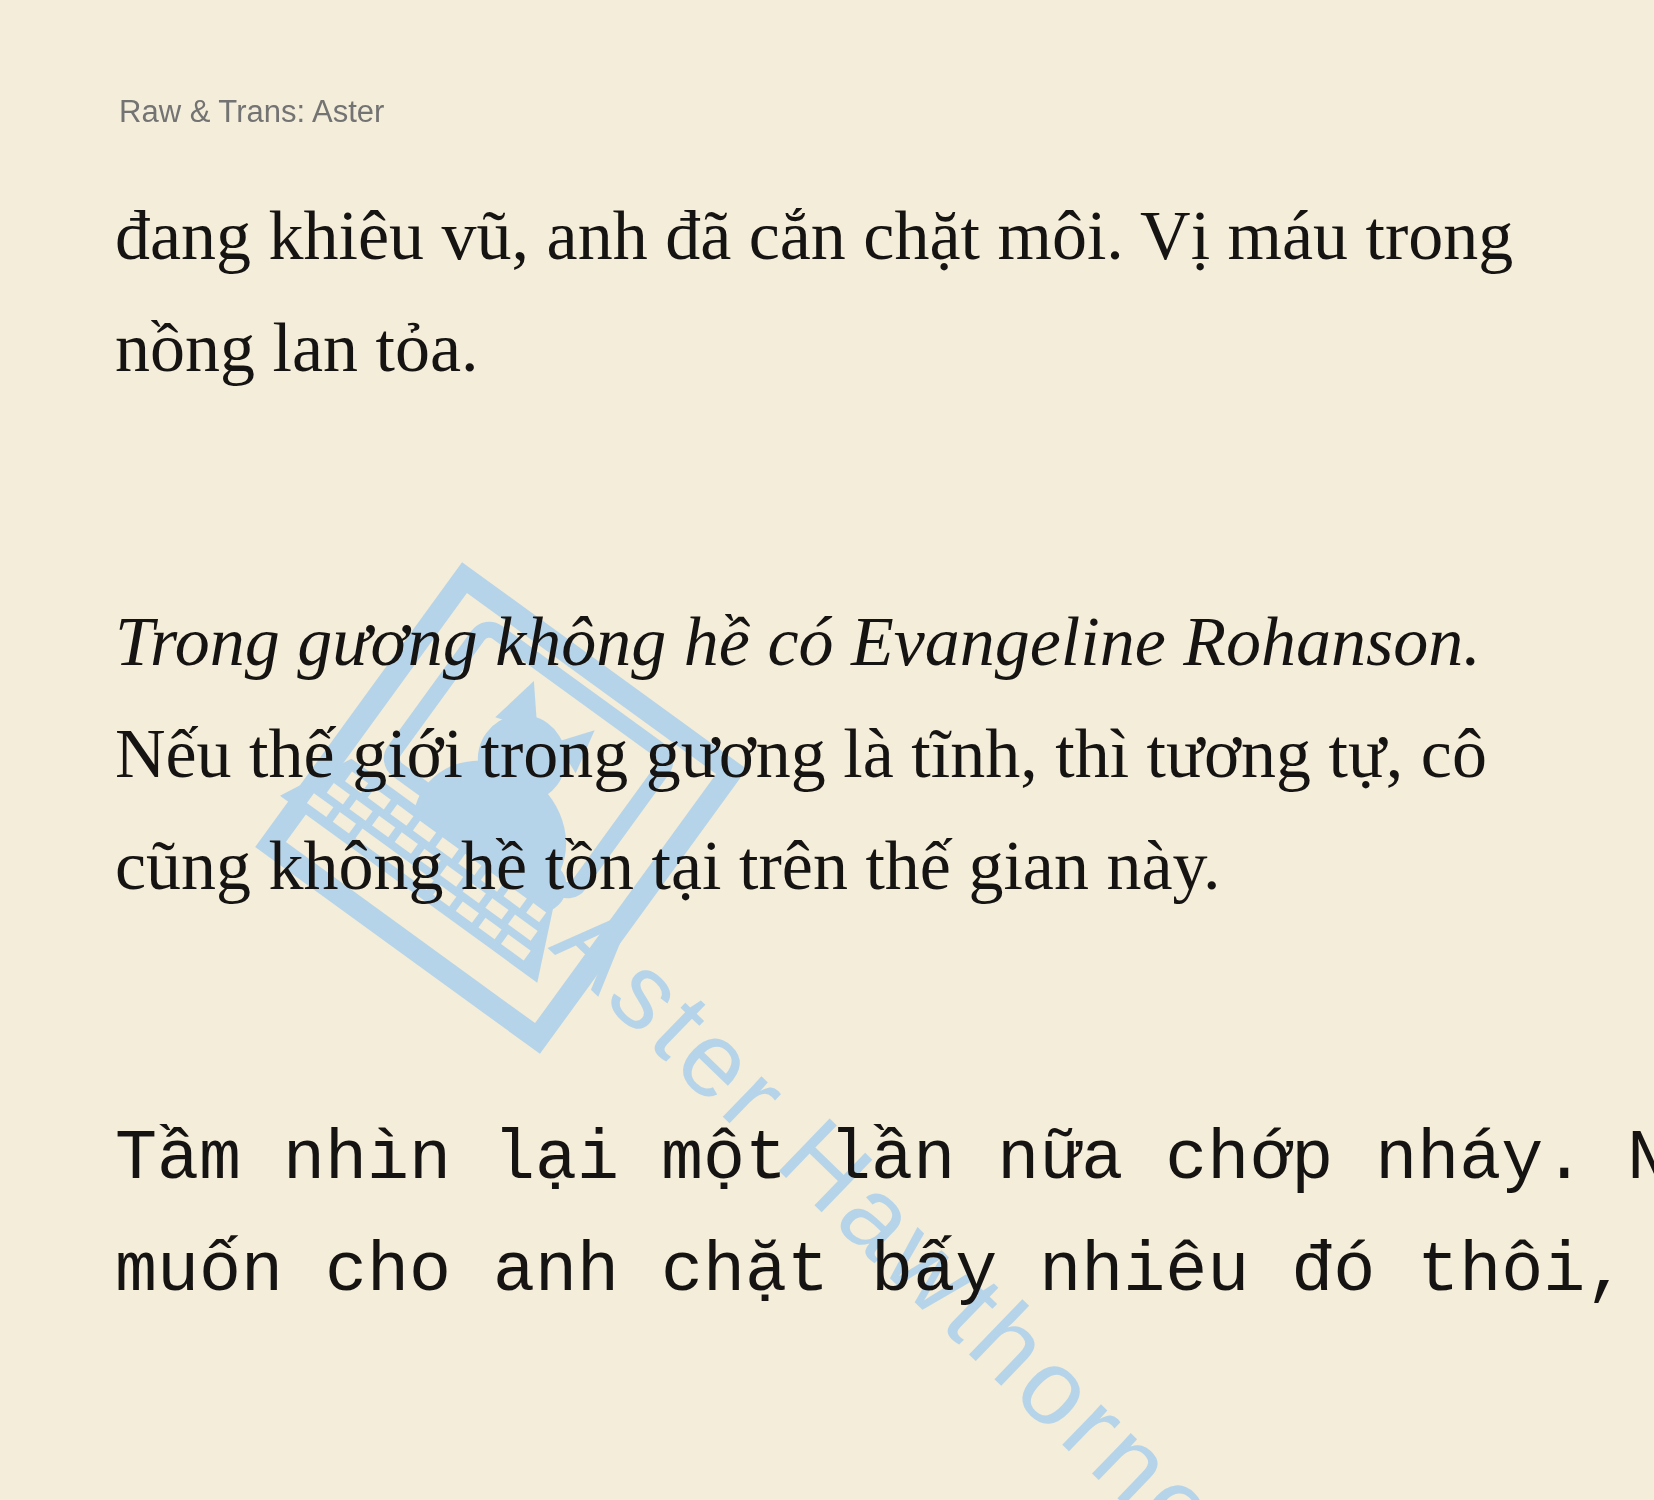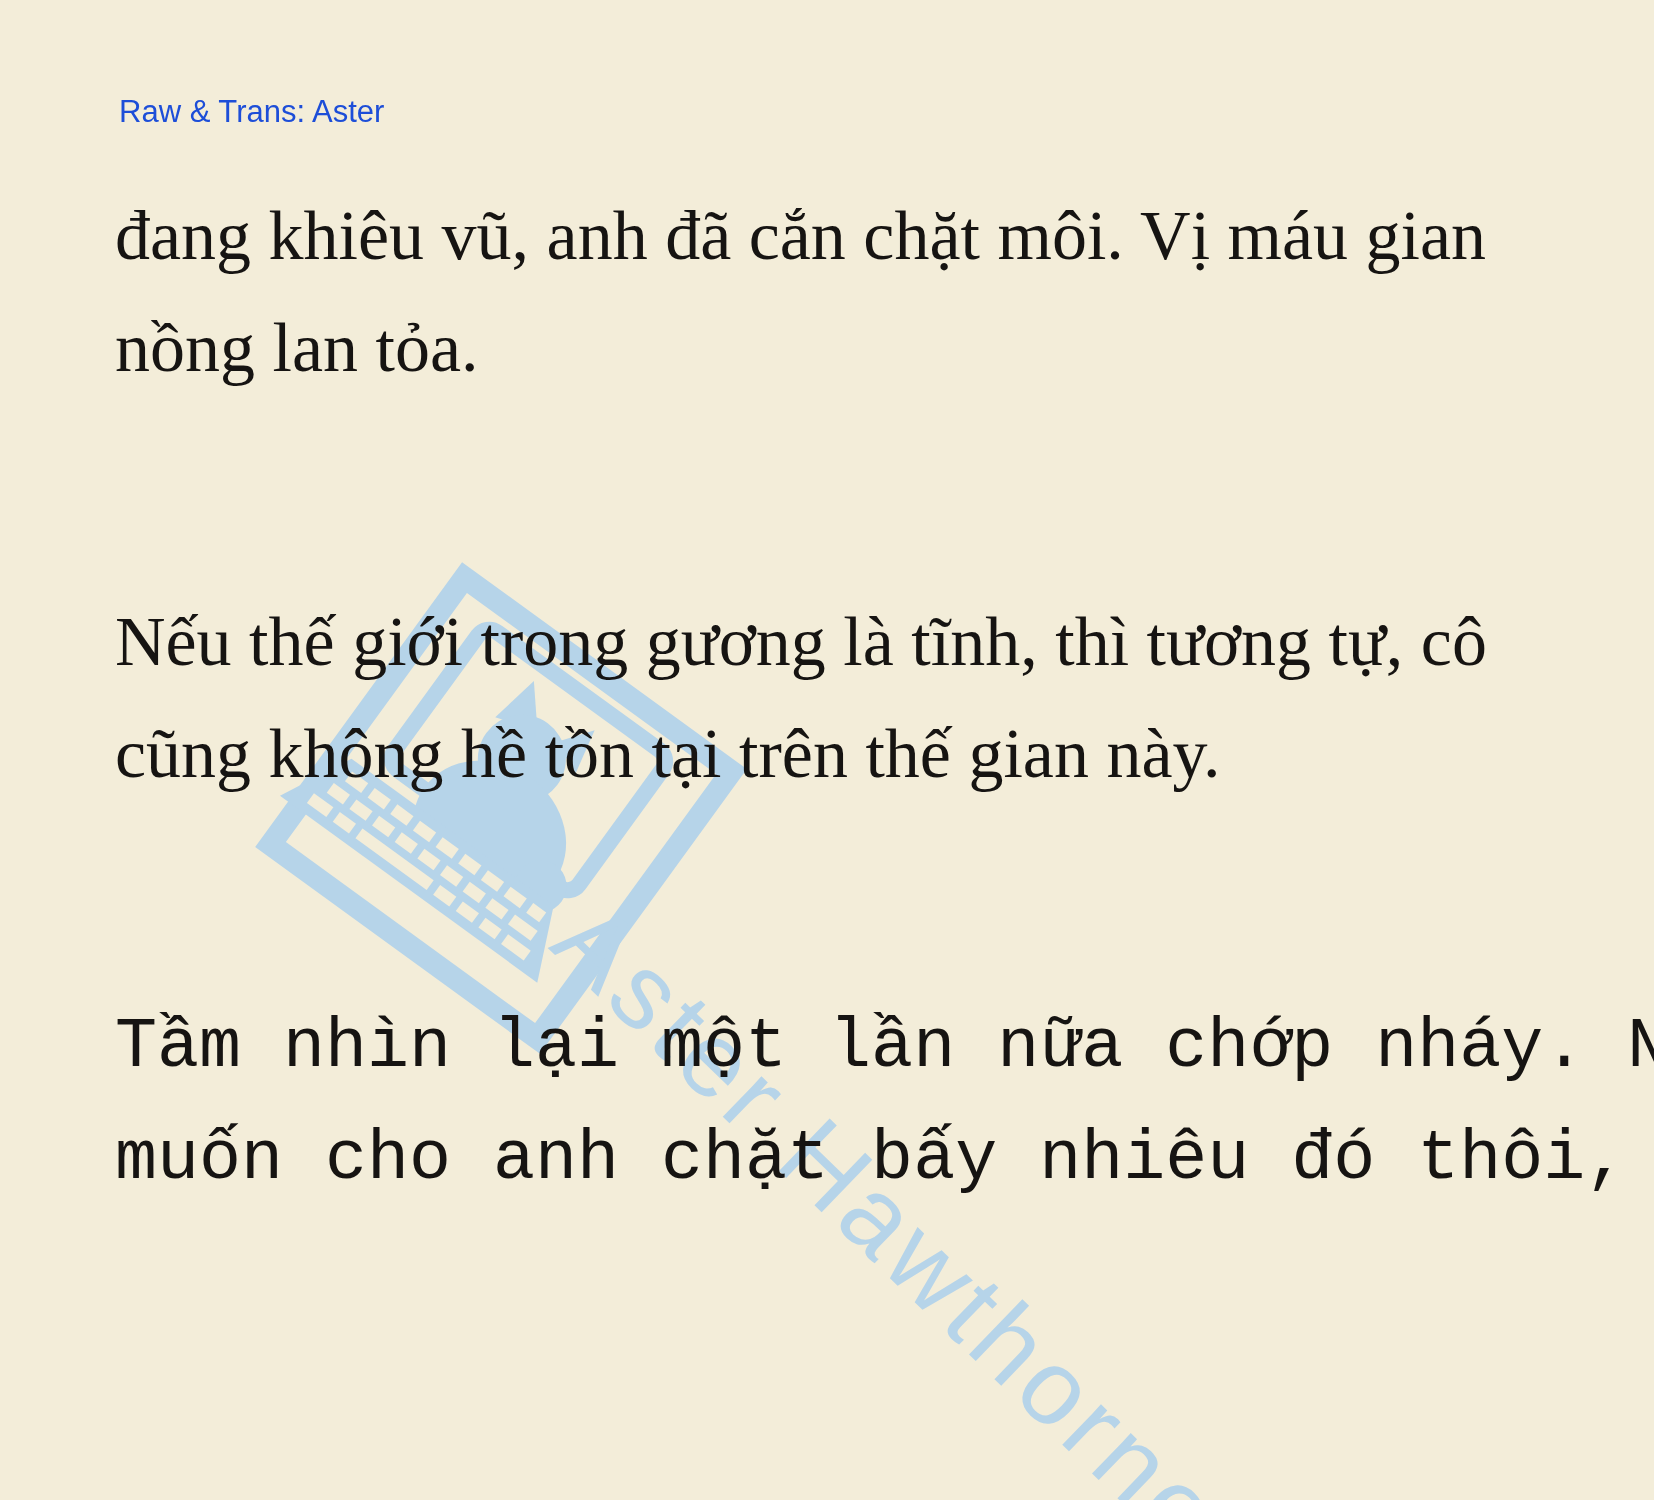--- a/index.html
+++ b/index.html
@@ -37,21 +37,21 @@
   }
 
   
   .credit {
     position: absolute;
     left: 119px;
     top: 94px;
     z-index: 2;
     font-family: "Liberation Sans", "DejaVu Sans", sans-serif;
     font-size: 31px;
-    color: #1d4ed8;
+    color: #737373;
   }
 
   
   .content {
     position: absolute;
     left: 115px;
     top: 180px;
     right: 60px;
     z-index: 2;
     color: #161412;
@@ -119,25 +119,26 @@
   </svg>
 
   <div class="wm-text">Aster Hawthorne</div>
 </div>
 
 <div class="credit">Raw &amp; Trans: Aster</div>
 
 <div class="content">
 
   <div class="para">
-    <div class="line">đang khiêu vũ, anh đã cắn chặt môi. Vị máu gian</div>
+    <div class="line">đang khiêu vũ, anh đã cắn chặt môi. Vị máu trong</div>
     <div class="line">nồng lan tỏa.</div>
   </div>
 
   <div class="para">
+    <div class="line italic">Trong gương không hề có Evangeline Rohanson.</div>
     <div class="line">Nếu thế giới trong gương là tĩnh, thì tương tự, cô</div>
     <div class="line">cũng không hề tồn tại trên thế gian này.</div>
   </div>
 
   <div class="para">
     <div class="line">Tầm nhìn lại một lần nữa chớp nháy. Như thể chỉ</div>
     <div class="line">muốn cho anh chặt bấy nhiêu đó thôi, căn phòng lại</div>
   </div>
 
 </div>

